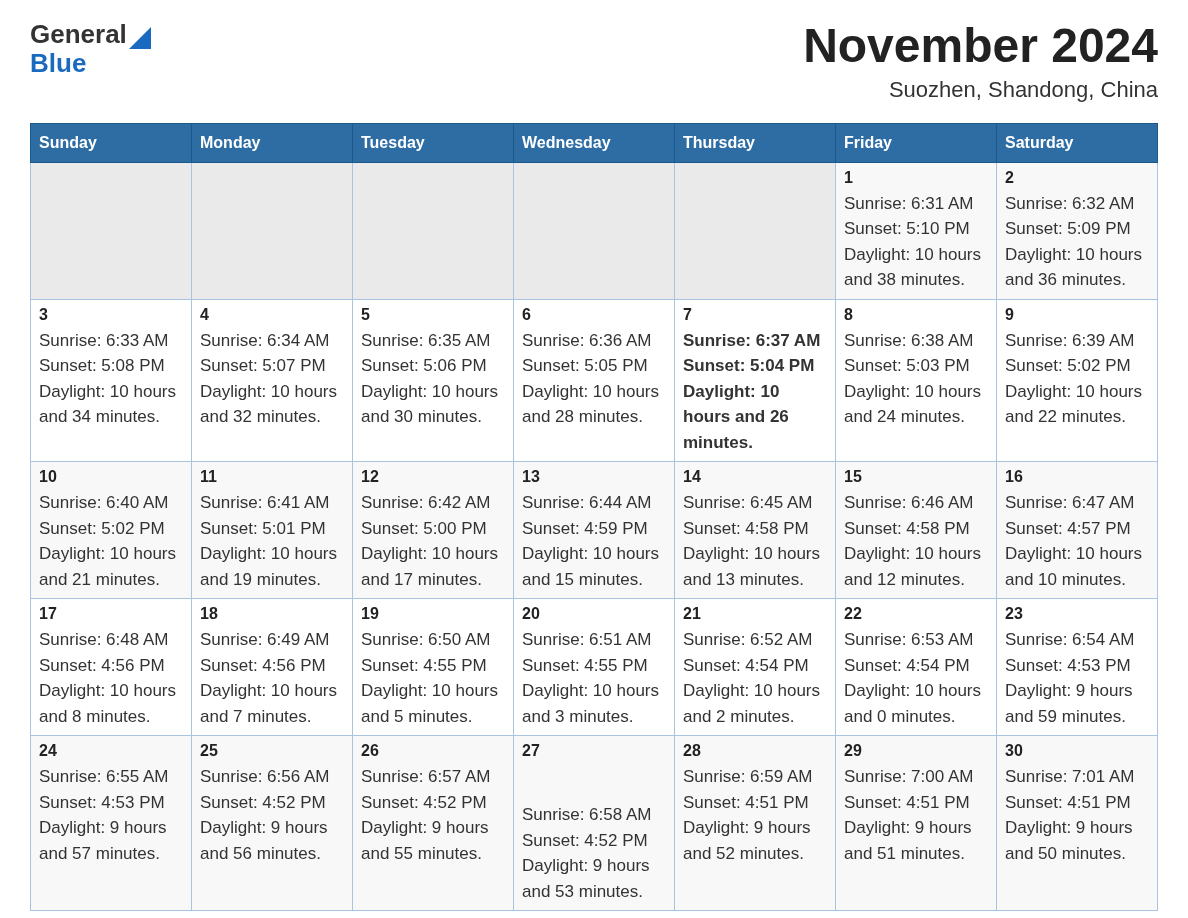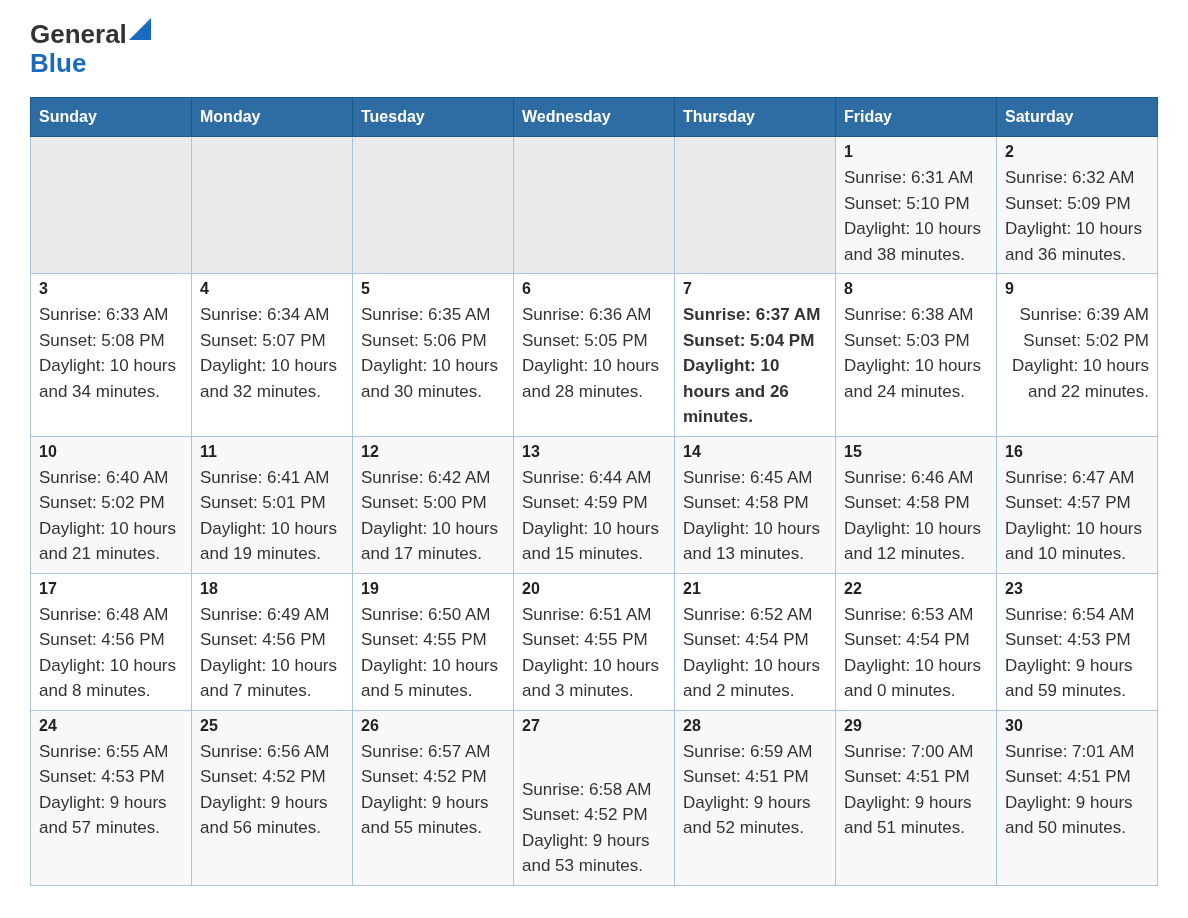--- a/index.html
+++ b/index.html
@@ -90,30 +90,34 @@
     .row-odd td { background: #f5f5f5; }
     .row-even td { background: #ffffff; }
     .row-odd td.empty-cell { background: #eaeaea !important; }
   </style>
 </head>
 <body>
 
 <div class="header">
   <div class="logo">
     <div style="display:flex; flex-direction:column; line-height:1.1;">
-      <div style="display:flex; align-items:flex-start;">
+      <div style="display:flex; align-items:flex-end;">
         <span class="logo-text-general">General</span>
         <svg width="22" height="22" viewBox="0 0 22 22" style="margin-left:2px; margin-top:-2px;">
           <polygon points="0,22 22,22 22,0" fill="#1a6bbf"></polygon>
         </svg>
       </div>
       <div>
         <span class="logo-text-blue">Blue</span>
       </div>
     </div>
+  </div>
+  <div class="title-section">
+    <div class="month-year">November 2024</div>
+    <div class="location">Suozhen, Shandong, China</div>
   </div>
 </div>
 
 <table class="calendar">
   <thead>
     <tr>
 
     <th>Sunday</th>
         <th>Monday</th>
         <th>Tuesday</th>
@@ -175,21 +179,21 @@
 Daylight: 10 hours and 26 minutes.</div>
         </td>
         <td>
           <span class="day-number">8</span>
           <div class="day-info" style="white-space: pre-line;">Sunrise: 6:38 AM
 Sunset: 5:03 PM
 Daylight: 10 hours and 24 minutes.</div>
         </td>
         <td>
           <span class="day-number">9</span>
-          <div class="day-info" style="white-space: pre-line; text-align: right;">Sunrise: 6:39 AM
+          <div class="day-info" style="white-space: pre-line;">Sunrise: 6:39 AM
 Sunset: 5:02 PM
 Daylight: 10 hours and 22 minutes.</div>
         </td>
       </tr>
       <tr class="row-odd">
         <td>
           <span class="day-number">10</span>
           <div class="day-info" style="white-space: pre-line;">Sunrise: 6:40 AM
 Sunset: 5:02 PM
 Daylight: 10 hours and 21 minutes.</div>

